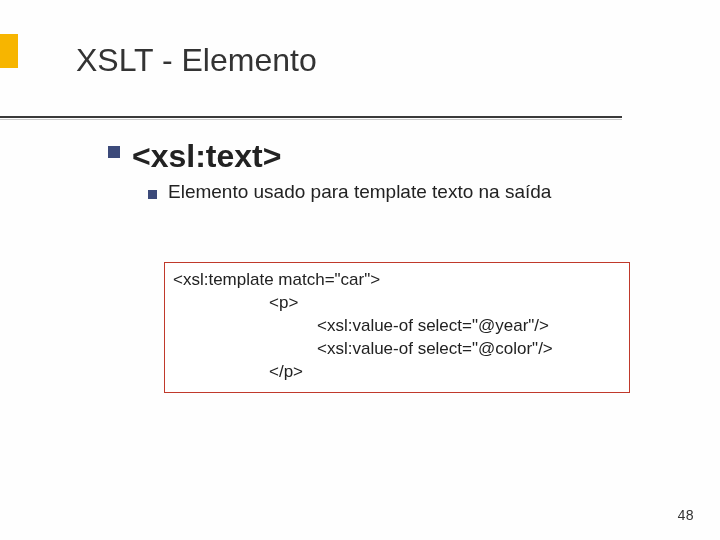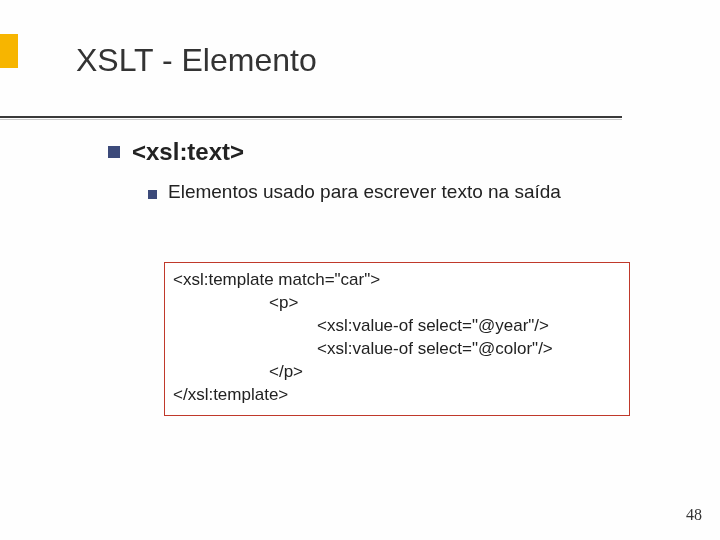--- a/index.html
+++ b/index.html
@@ -49,21 +49,21 @@
     left: 108px;
     top: 146px;
     width: 12px;
     height: 12px;
     background: #3c4a7a;
   }
   .heading1 {
     position: absolute;
     left: 132px;
     top: 138px;
-    font-size: 24px;
+    font-size: 32px;
     font-weight: bold;
     color: #222;
     font-family: Verdana, Arial, sans-serif;
     text-align: center;
   }
   .bullet2 {
     position: absolute;
     left: 148px;
     top: 190px;
     width: 9px;
@@ -91,45 +91,44 @@
     font-family: Arial, sans-serif;
     font-size: 17px;
     color: #222;
     line-height: 1.35;
     white-space: pre;
   }
   .indent1 { padding-left: 96px; }
   .indent2 { padding-left: 144px; }
   .page-num {
     position: absolute;
-    right: 18px;
+    right: 26px;
     bottom: 16px;
-    font-size: 16px;
+    font-size: 14px;
     color: #333;
-    font-family: Liberation Serif, serif;
+    font-family: Liberation Mono, monospace;
   }
 </style>
 </head>
 <body>
 
 <div class="accent-block"></div>
 
 <div class="title">XSLT - Elemento</div>
 
 <div class="hr-dark"></div>
 <div class="hr-light"></div>
 
 <div class="bullet1"></div>
 <div class="heading1">&lt;xsl:text&gt;</div>
 
 <div class="bullet2"></div>
-<div class="desc">Elementos usado para escrever texto na saída</div>
+<div class="desc">Elemento usado para template texto na saída</div>
 
 <div class="code-box">
   <div class="code-line">&lt;xsl:template match="car"&gt;</div>
   <div class="code-line indent1">&lt;p&gt;</div>
   <div class="code-line indent2">&lt;xsl:value-of select="@year"/&gt;</div>
   <div class="code-line indent2">&lt;xsl:value-of select="@color"/&gt;</div>
   <div class="code-line indent1">&lt;/p&gt;</div>
-  <div class="code-line">&lt;/xsl:template&gt;</div>
 </div>
 
 <div class="page-num">48</div>
 
 </body></html>

